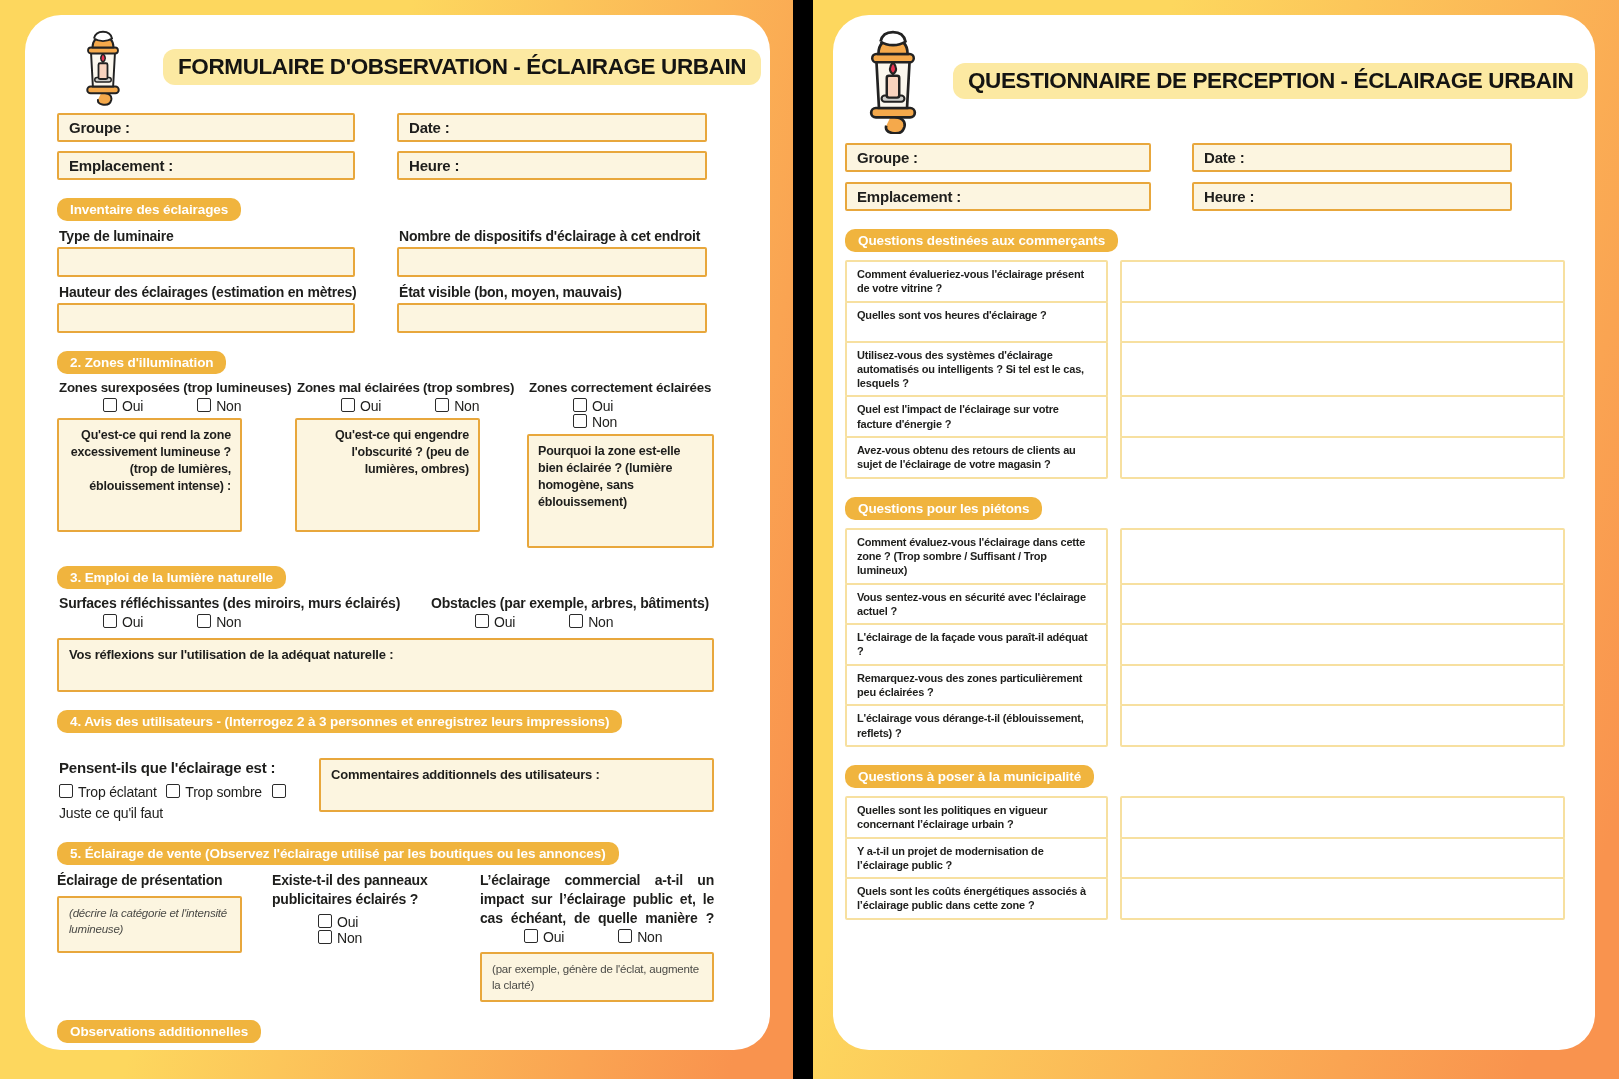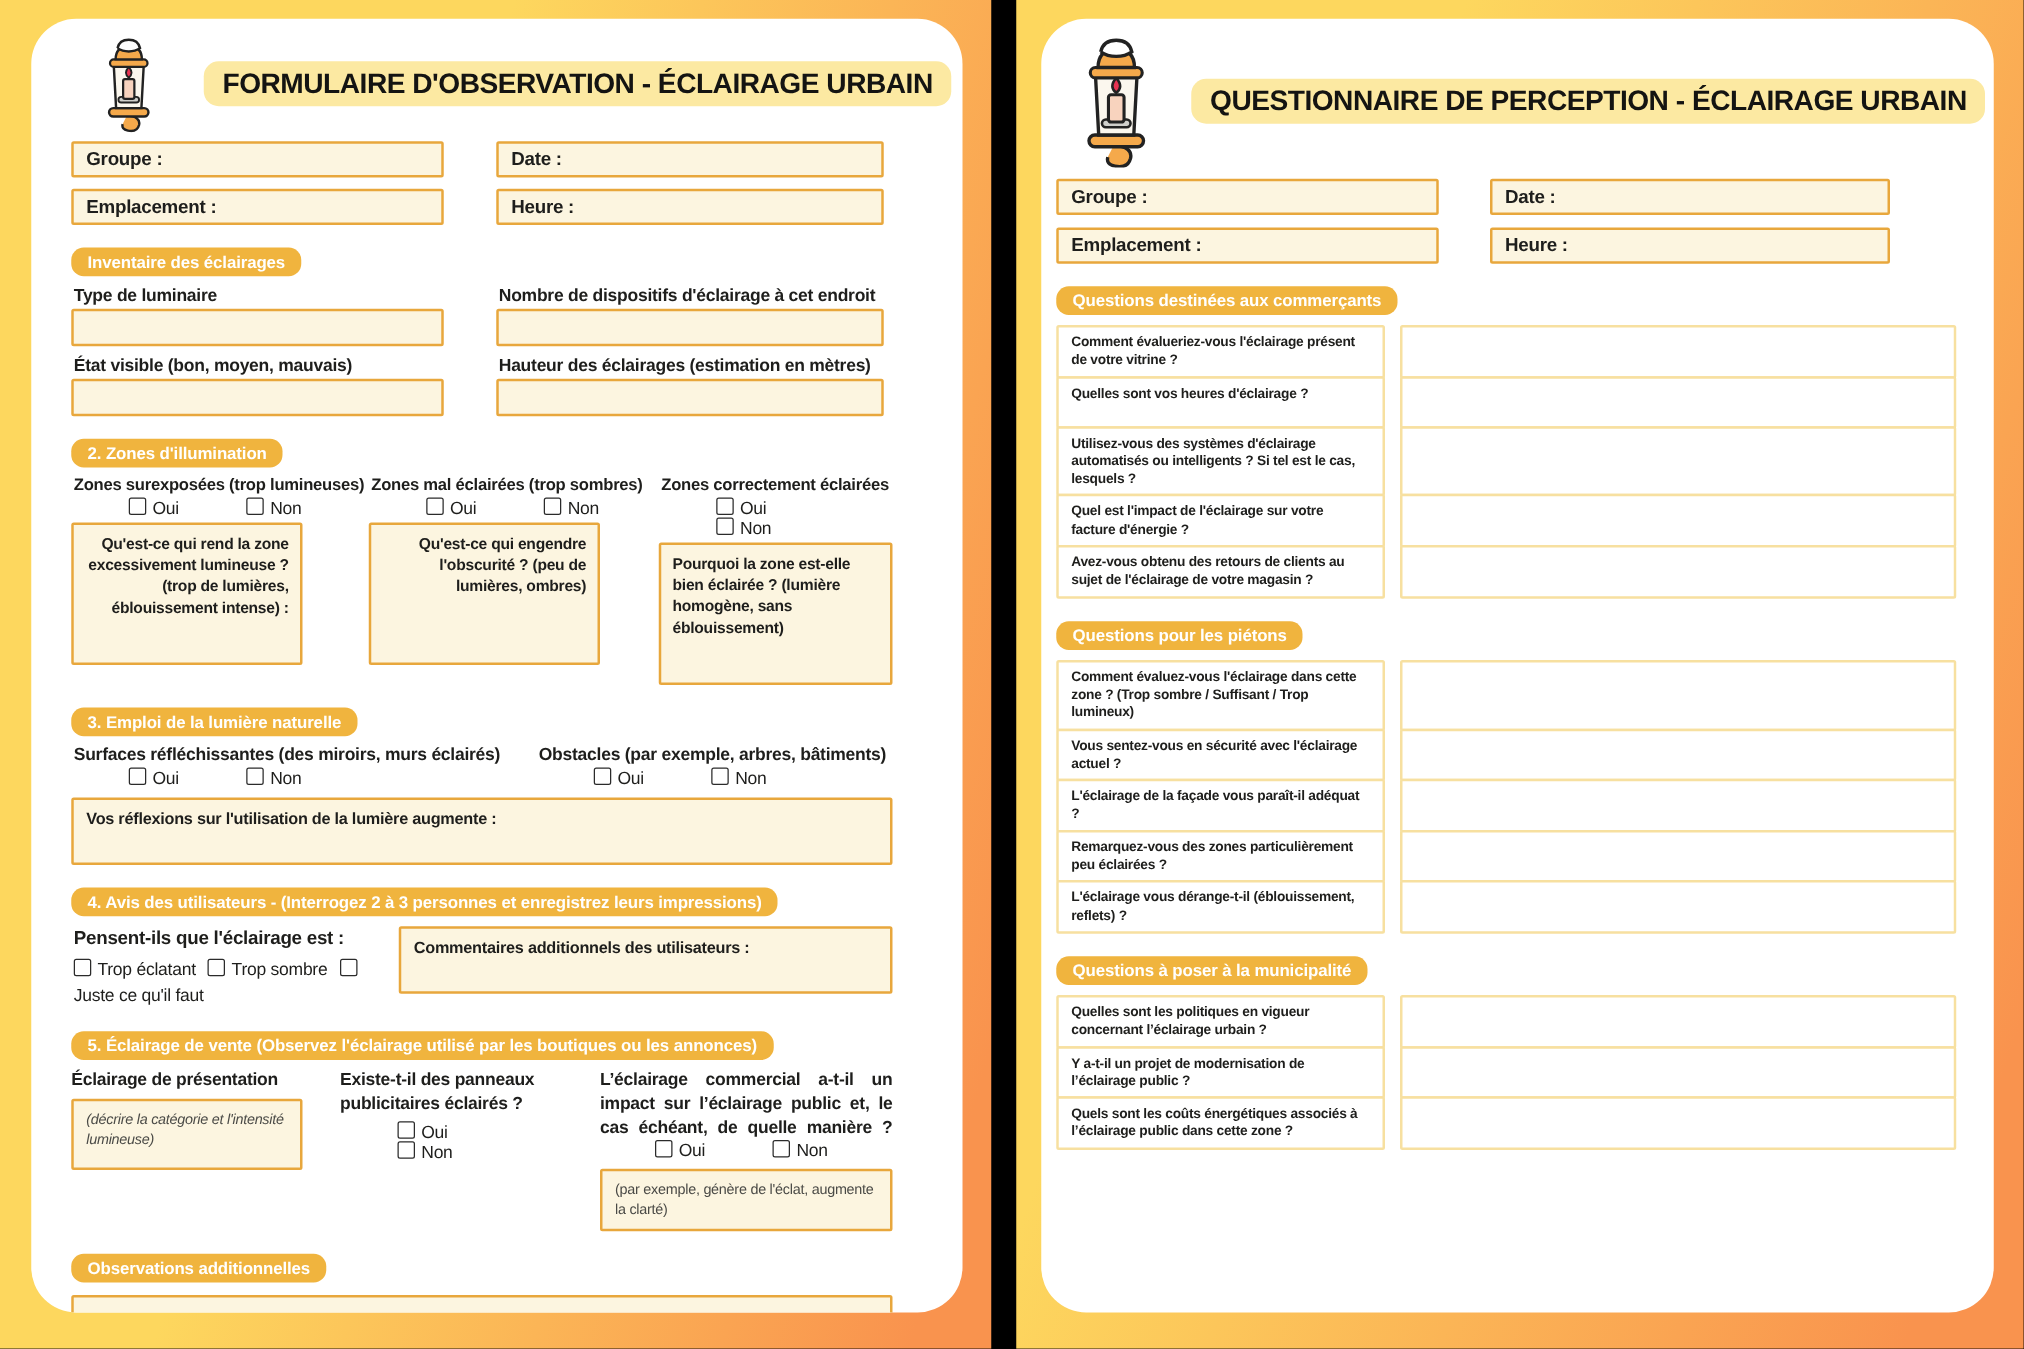--- a/index.html
+++ b/index.html
@@ -55,21 +55,21 @@
     background:#FCF5E0;border:2px solid #E8A73C;border-radius:2px;height:114px;box-sizing:border-box;
     padding:7px 9px;font-weight:bold;font-size:12.5px;line-height:1.35;
   }
   .zbox.w185{width:185px;text-align:right;}
   .nat{display:grid;grid-template-columns:372px 1fr;margin-top:6px;}
   .nhead{font-weight:bold;font-size:14px;white-space:nowrap;margin-left:2px;}
   .bigbox{
     background:#FCF5E0;border:2px solid #E8A73C;border-radius:2px;box-sizing:border-box;
     padding:7px 10px;font-weight:bold;font-size:13px;margin-top:4px;
   }
-  .users{display:grid;grid-template-columns:252px 1fr;gap:10px;margin-top:8px;}
+  .users{display:grid;grid-template-columns:252px 1fr;gap:10px;margin-top:25px;}
   .uq{font-weight:bold;font-size:15px;margin-left:2px;line-height:1.35;}
   .retail{display:grid;grid-template-columns:185px 178px 1fr;gap:30px;margin-top:6px;}
   .rhead{font-weight:bold;font-size:14px;line-height:1.35;}
   .hint{font-size:11.5px;color:#4a4a46;line-height:1.4;font-weight:normal;}
   .it{font-style:italic;}
   .just{text-align:justify;}
 
   .qrow{display:flex;gap:12px;margin-top:-2px;}
   .qrow:first-of-type{margin-top:0;}
   .qcell{
@@ -119,27 +119,27 @@
     <div class="grid2">
       <div>
         <div class="lbl">Type de luminaire</div>
         <div class="inbox"></div>
       </div>
       <div>
         <div class="lbl">Nombre de dispositifs d'éclairage à cet endroit</div>
         <div class="inbox"></div>
       </div>
       <div>
+        <div class="lbl">Hauteur des éclairages (estimation en mètres)</div>
+        <div class="inbox"></div>
+      </div>
+      <div>
         <div class="lbl">État visible (bon, moyen, mauvais)</div>
         <div class="inbox"></div>
       </div>
-      <div>
-        <div class="lbl">Hauteur des éclairages (estimation en mètres)</div>
-        <div class="inbox"></div>
-      </div>
     </div>
 
     <div><span class="badge">2. Zones d'illumination</span></div>
     <div class="zones">
       <div>
         <div class="zhead">Zones surexposées (trop lumineuses)</div>
         <div class="ouinon">
           <span class="pair"><span class="cb"></span><span>Oui</span></span><span class="pair"><span class="cb"></span><span>Non</span></span>
         </div>
         <div class="zbox w185">Qu'est-ce qui rend la zone excessivement lumineuse ? (trop de lumières, éblouissement intense) :</div>
@@ -168,21 +168,21 @@
           <span class="pair"><span class="cb"></span><span>Oui</span></span><span class="pair"><span class="cb"></span><span>Non</span></span>
         </div>
       </div>
       <div>
         <div class="nhead">Obstacles (par exemple, arbres, bâtiments)</div>
         <div class="ouinon">
           <span class="pair"><span class="cb"></span><span>Oui</span></span><span class="pair"><span class="cb"></span><span>Non</span></span>
         </div>
       </div>
     </div>
-    <div class="bigbox" style="height:54px">Vos réflexions sur l'utilisation de la lumière augmente :</div>
+    <div class="bigbox" style="height:54px">Vos réflexions sur l'utilisation de la adéquat naturelle :</div>
 
     <div><span class="badge">4. Avis des utilisateurs - (Interrogez 2 à 3 personnes et enregistrez leurs impressions)</span></div>
     <div class="users">
       <div>
         <div class="uq">Pensent-ils que l'éclairage est :</div>
         <div class="opt" style="margin:4px 0 0 2px;line-height:1.5;">
           <span class="cb"></span><span>Trop éclatant</span>
           <span class="cb" style="margin-left:6px"></span><span>Trop sombre</span>
           <span class="cb" style="margin-left:6px"></span><span>Juste ce qu'il faut</span>
         </div>

